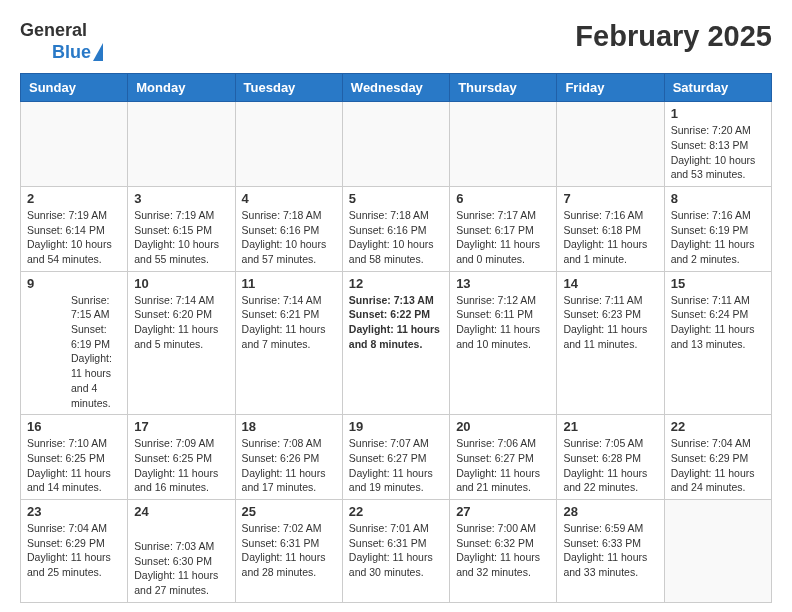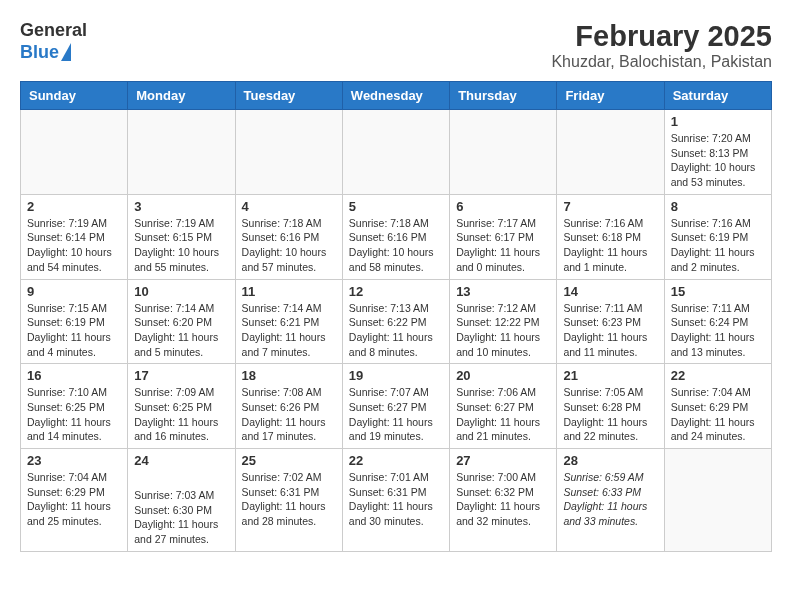--- a/index.html
+++ b/index.html
@@ -23,20 +23,21 @@
       font-weight: bold;
       line-height: 1.2;
     }
     .logo-general {
       color: #333;
     }
     .logo-blue {
       color: #2979c7;
       display: flex;
       align-items: center;
+      margin-left: 32px;
     }
     .logo-triangle {
       width: 0;
       height: 0;
       border-left: 10px solid transparent;
       border-bottom: 18px solid #2979c7;
       margin-left: 2px;
     }
     .title-block {
       text-align: right;
@@ -95,21 +96,20 @@
 <div class="header">
   <div class="logo">
     <span class="logo-general">General</span>
     <div class="logo-blue">
       <span>Blue</span>
       <div class="logo-triangle"></div>
     </div>
   </div>
   <div class="title-block">
     <div class="month-title">February 2025</div>
-    <div class="location-title">Khuzdar, Balochistan, Pakistan</div>
   </div>
 </div>
 
 <table class="calendar">
   <thead>
     <tr>
     <th>Sunday</th>
         <th>Monday</th>
         <th>Tuesday</th>
         <th>Wednesday</th>
@@ -181,50 +181,50 @@
           <span class="day-number">8</span>
           <div class="day-info" style="white-space: pre-line;">Sunrise: 7:16 AM
 Sunset: 6:19 PM
 Daylight: 11 hours
 and 2 minutes.</div>
         </td>
       </tr>
       <tr>
         <td>
           <span class="day-number">9</span>
-          <div class="day-info" style="white-space: pre-line;">Sunrise: 7:15 AM
+          <div class="day-info" style="white-space: pre-line; margin-left: 44px;">Sunrise: 7:15 AM
 Sunset: 6:19 PM
 Daylight: 11 hours
 and 4 minutes.</div>
         </td>
         <td>
           <span class="day-number">10</span>
           <div class="day-info" style="white-space: pre-line;">Sunrise: 7:14 AM
 Sunset: 6:20 PM
 Daylight: 11 hours
 and 5 minutes.</div>
         </td>
         <td>
           <span class="day-number">11</span>
           <div class="day-info" style="white-space: pre-line;">Sunrise: 7:14 AM
 Sunset: 6:21 PM
 Daylight: 11 hours
 and 7 minutes.</div>
         </td>
         <td>
           <span class="day-number">12</span>
-          <div class="day-info" style="white-space: pre-line;">Sunrise: 7:13 AM
+          <div class="day-info" style="white-space: pre-line; font-weight: bold;">Sunrise: 7:13 AM
 Sunset: 6:22 PM
 Daylight: 11 hours
 and 8 minutes.</div>
         </td>
         <td>
           <span class="day-number">13</span>
           <div class="day-info" style="white-space: pre-line;">Sunrise: 7:12 AM
-Sunset: 12:22 PM
+Sunset: 6:11 PM
 Daylight: 11 hours
 and 10 minutes.</div>
         </td>
         <td>
           <span class="day-number">14</span>
           <div class="day-info" style="white-space: pre-line;">Sunrise: 7:11 AM
 Sunset: 6:23 PM
 Daylight: 11 hours
 and 11 minutes.</div>
         </td>
@@ -318,21 +318,21 @@
         </td>
         <td>
           <span class="day-number">27</span>
           <div class="day-info" style="white-space: pre-line;">Sunrise: 7:00 AM
 Sunset: 6:32 PM
 Daylight: 11 hours
 and 32 minutes.</div>
         </td>
         <td>
           <span class="day-number">28</span>
-          <div class="day-info" style="white-space: pre-line; font-style: italic;">Sunrise: 6:59 AM
+          <div class="day-info" style="white-space: pre-line;">Sunrise: 6:59 AM
 Sunset: 6:33 PM
 Daylight: 11 hours
 and 33 minutes.</div>
         </td>
         <td class="empty"></td>
       </tr>
     </tbody>
 </table>
 
 </body></html>

